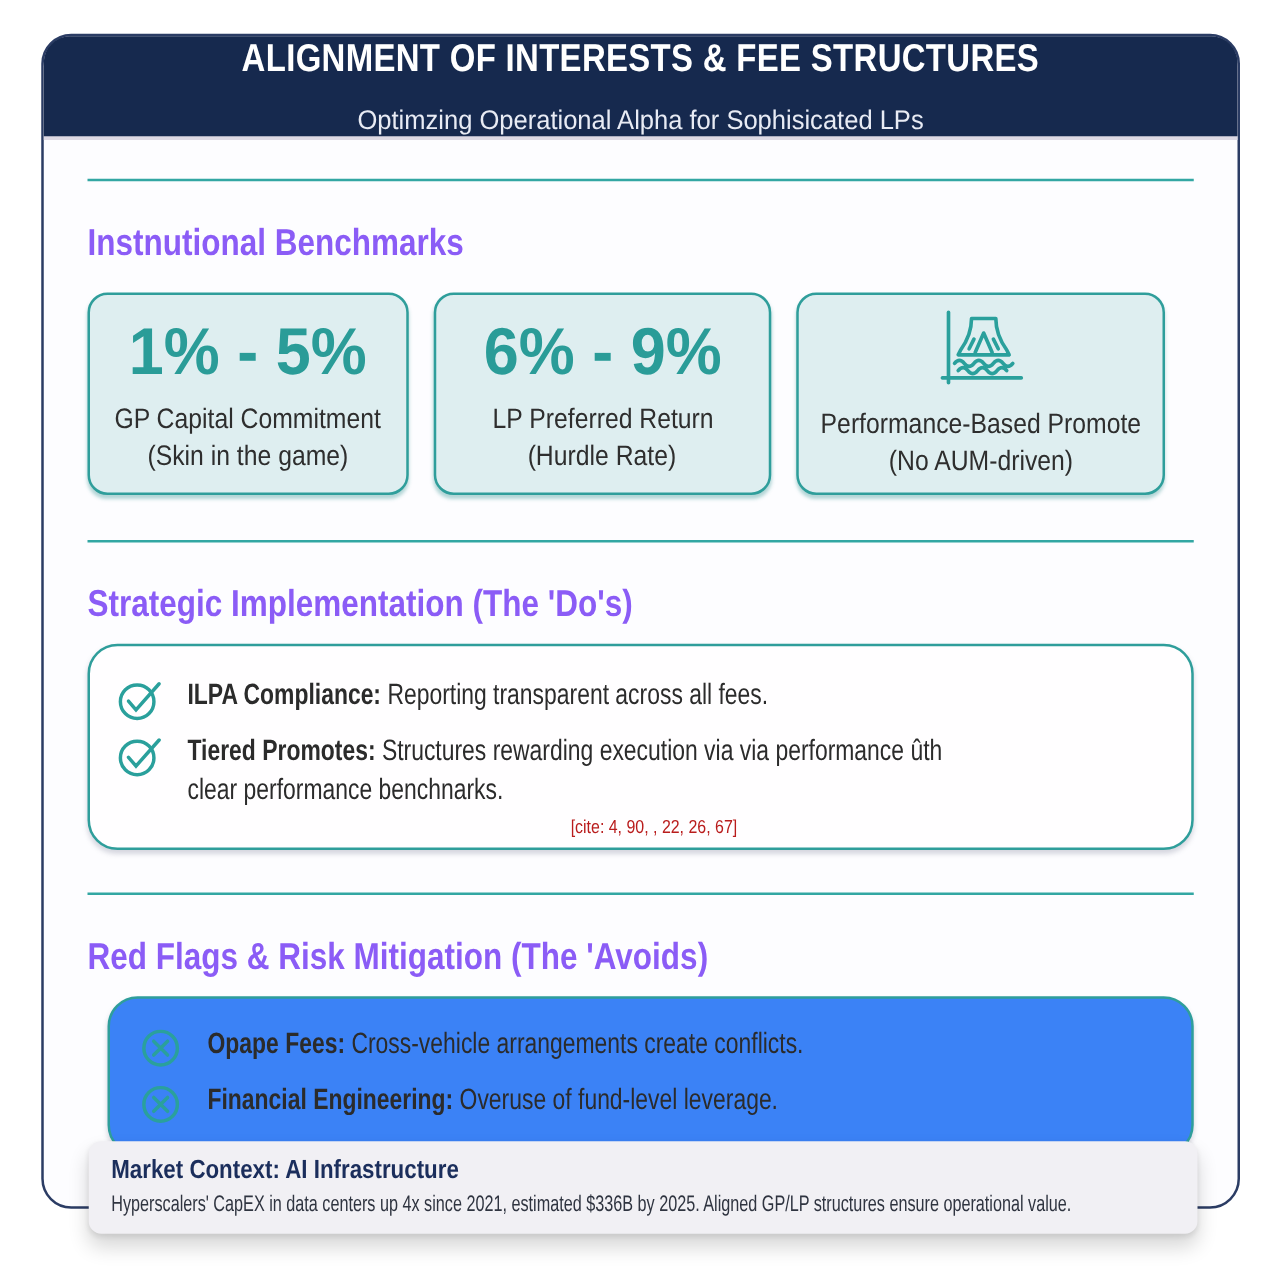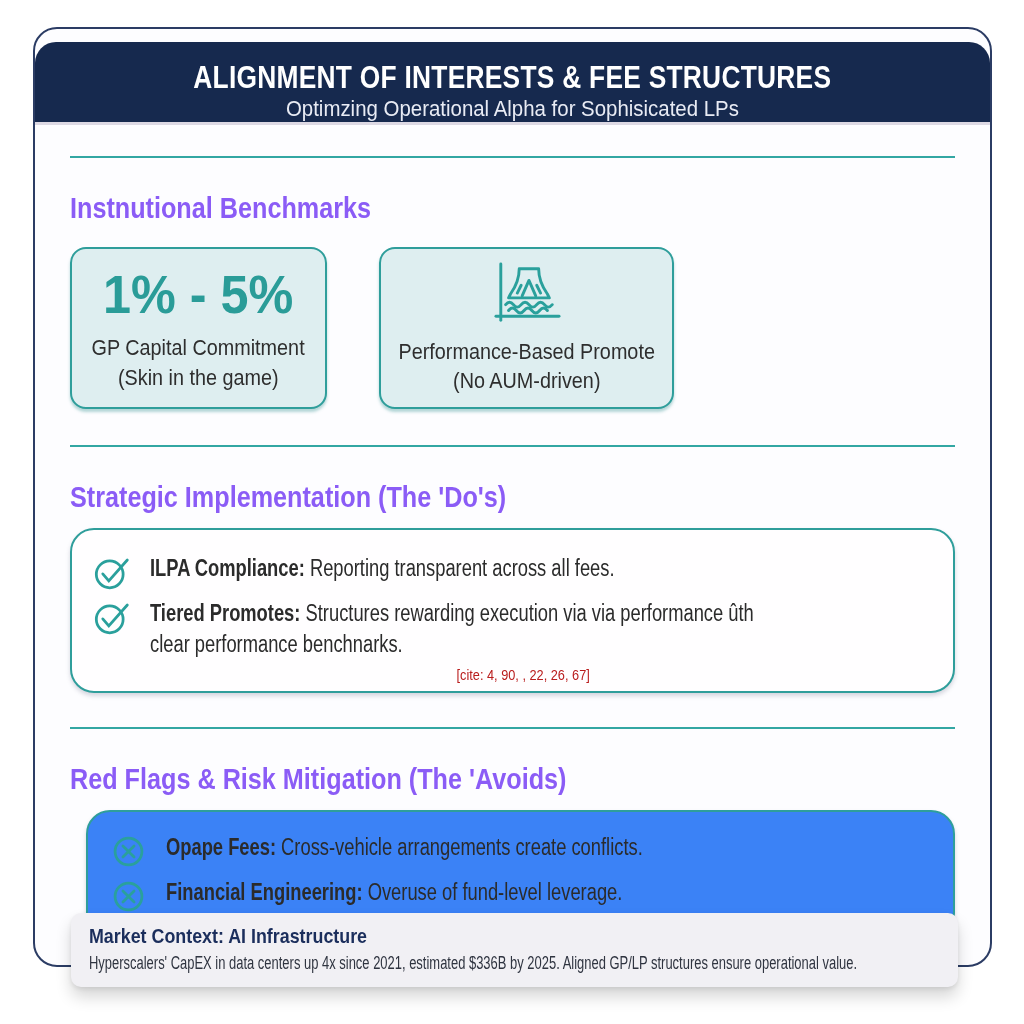--- a/index.html
+++ b/index.html
@@ -8,42 +8,41 @@
     font-family:"Liberation Sans",sans-serif;overflow:hidden;position:relative;
     -webkit-font-smoothing:antialiased;
   }
   .frame{
     position:absolute;left:33px;top:27px;width:955px;height:936px;
     border:2px solid #2b3c64;border-radius:24px;background:#fdfdff;
   }
   
   .hdr{
     height:80px;background:#16294e;border-radius:21px 21px 0 0;
-    display:flex;flex-direction:column;align-items:center;justify-content:flex-end;gap:1px;
+    display:flex;flex-direction:column;align-items:center;justify-content:space-between;gap:1px;
     box-shadow:0 3px 0 #ddd9e4;
-    margin-top:13px;
   }
   .hdr-title{
     color:#ffffff;font-size:31px;font-weight:bold;white-space:nowrap;
     display:inline-block;transform:scaleX(.85);letter-spacing:.3px;flex-shrink:0;
   }
   .hdr-sub{
     color:#e8ebf4;font-size:21.5px;white-space:nowrap;
     display:inline-block;transform:scaleX(.95);flex-shrink:0;
   }
   
   .content{padding:0 35px;position:relative;}
   .sep{border:none;border-top:2.5px solid #33a7a3;margin:0;}
   #sep1{margin-top:34px;}
   #sep2{margin-top:36px;}
   #sep3{margin-top:34px;}
   h2.section{color:#8b5cf6;font-size:30px;font-weight:bold;margin:33px 0 0 0;white-space:nowrap;}
   h2.section > span{display:inline-block;transform:scaleX(.84);transform-origin:0 50%;}
   
-  .cards{display:flex;gap:52px;margin-top:22px;}
+  .cards{display:flex;gap:20px;margin-top:22px;}
   .bcard{
     background:#deeef0;border:2.5px solid #2f9e9b;border-radius:16px;
     box-shadow:0 3px 3px rgba(40,140,138,.35);
     height:158px;display:flex;flex-direction:column;align-items:center;justify-content:center;
   }
   .bcard.c1{flex:0 0 253px;}
   .bcard.c2{flex:0 0 266px;}
   .bcard.c3{flex:0 0 268px;}
   .bval{
     font-size:53px;font-weight:bold;color:#2a9c98;margin-bottom:8px;
@@ -97,20 +96,25 @@
     <hr class="sep" id="sep1">
     <h2 class="section">
       <span>Instnutional Benchmarks</span>
     </h2>
 
     <div class="cards">
       <div class="bcard c1">
         <span class="bval">1% - 5%</span>
         <span class="blbl">GP Capital Commitment</span>
         <span class="blbl">(Skin in the game)</span>
+      </div>
+      <div class="bcard c2">
+        <span class="bval">6% - 9%</span>
+        <span class="blbl">LP Preferred Return</span>
+        <span class="blbl">(Hurdle Rate)</span>
       </div>
       <div class="bcard c3">
         <span class="bicon">
           <svg width="80" height="66" viewBox="0 0 82 68" fill="none" stroke="#2aa09c" stroke-width="3" stroke-linecap="round" stroke-linejoin="round">
             <path d="M14 3 V61"></path>
             <path d="M9 57 H74"></path>
             <path d="M33 8 H53 C53 19 57 27 62 34 L64 38 H22 L24 34 C29 27 33 19 33 8 Z"></path>
             <path d="M36 36 L43 20 L50 36"></path>
             <path d="M31 33 L35 25"></path>
             <path d="M51 25 L55 33"></path>

